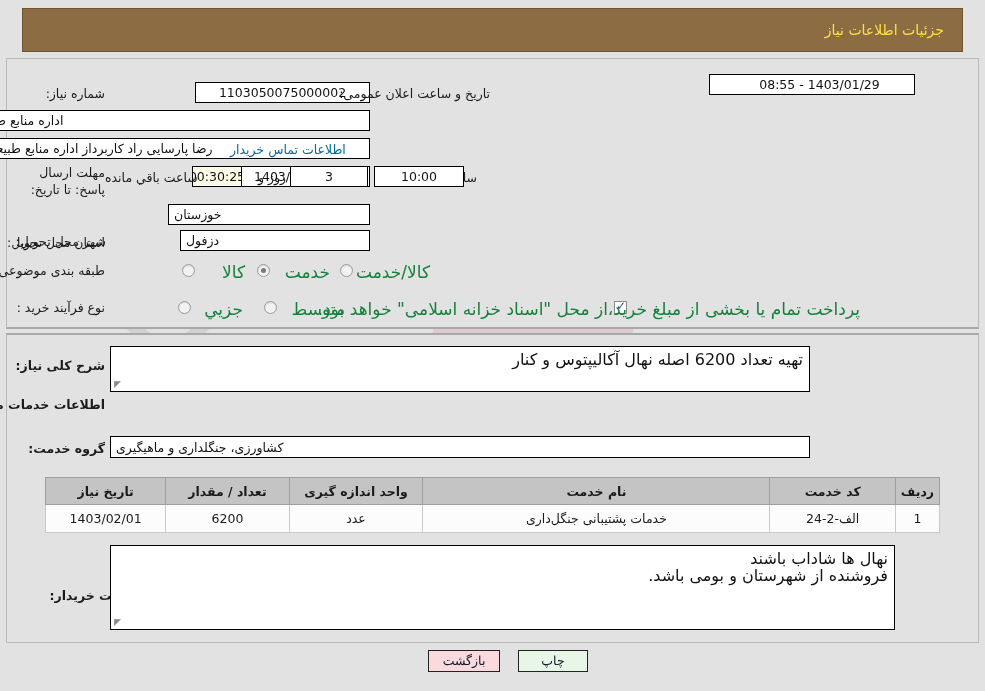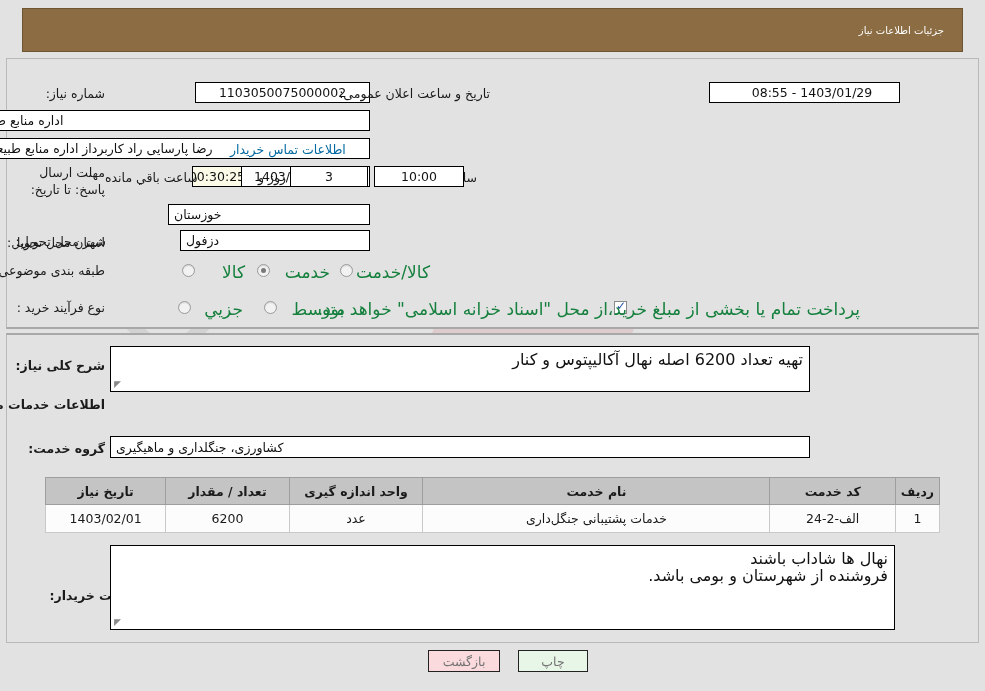--- a/index.html
+++ b/index.html
@@ -74,22 +74,22 @@
     font-size: 14px;
     display: flex;
     align-items: center;
     justify-content: flex-start;
     padding-right: 0;
     z-index: 3;
   }
   .title-bar .t {
     position: absolute;
     right: auto; left: 22px;
-    font-size: 10px;
-    color: #ffffff;
+    font-size: 14px;
+    color: #fde047;
   }
 
   
   .panel {
     position: absolute;
     left: 6px; top: 58px;
     width: 973px; height: 271px;
     background: #e2e2e2;
     border: 1px solid #b9b9b9;
     border-bottom: 2px solid #a8a8a8;
@@ -239,22 +239,22 @@
   .btn {
     position: absolute;
     height: 22px;
     border: 1px solid #222;
     font-size: 12.5px;
     display: flex;
     align-items: center;
     justify-content: center;
     cursor: pointer;
     z-index: 6;
-    color: #737373;
-    font-family: Liberation Sans, sans-serif;
+    color: #0f172a;
+    font-family: Liberation Serif, serif;
   }
   .btn-print  { background: #e8f6e8; }
   .btn-back   { background: #fadadd; }
 </style>
 </head>
 <body>
 
 <div class="watermark">
   <div class="wm-shield"></div>
   <div class="wm-shield-in"></div>
@@ -266,21 +266,21 @@
 <div class="title-bar">
   <span class="t" style="left:auto;right:18px;">جزئیات اطلاعات نیاز</span>
 </div>
 
 <div class="panel"></div>
 
 <div class="lbl" style="right:880px; top:86px;">شماره نیاز:</div>
 <div class="fld center" style="right:615px; top:82px; width:175px; height:21px;">1103050075000002</div>
 
 <div class="lbl" style="right:495px; top:86px;">تاریخ و ساعت اعلان عمومی:</div>
-<div class="fld center" style="right:713px; left:auto; top:82px; width:191px; height:21px; right:auto; left:709px;padding-left:20px;">1403/01/29 - 08:55</div>
+<div class="fld center" style="right:713px; left:auto; top:74px; width:206px; height:21px; right:auto; left:709px;padding-left:20px;">1403/01/29 - 08:55</div>
 
 <div class="lbl" style="right:880px; top:114px;">نام دستگاه خریدار:</div>
 <div class="fld right" style="right:615px; top:110px; width:560px; height:21px;">اداره منابع طبیعی و ابخیزداری شهرستان دزفول</div>
 
 <div class="lbl" style="right:880px; top:142px;">ایجاد کننده درخواست:</div>
 <div class="fld right" style="right:615px; top:138px; width:545px; height:21px;">رضا پارسایی راد کاربرداز اداره منابع طبیعی و ابخیزداری شهرستان دزفول</div>
 <div class="link" style="left:230px; top:142px;">اطلاعات تماس خریدار</div>
 
 <div class="lbl" style="right:880px; top:164px; line-height:17px; text-align:right; width:92px; white-space:normal;">مهلت ارسال پاسخ: تا تاریخ:</div>
 <div class="fld center" style="right:615px; top:166px; width:160px; height:21px;">1403/02/01</div>

